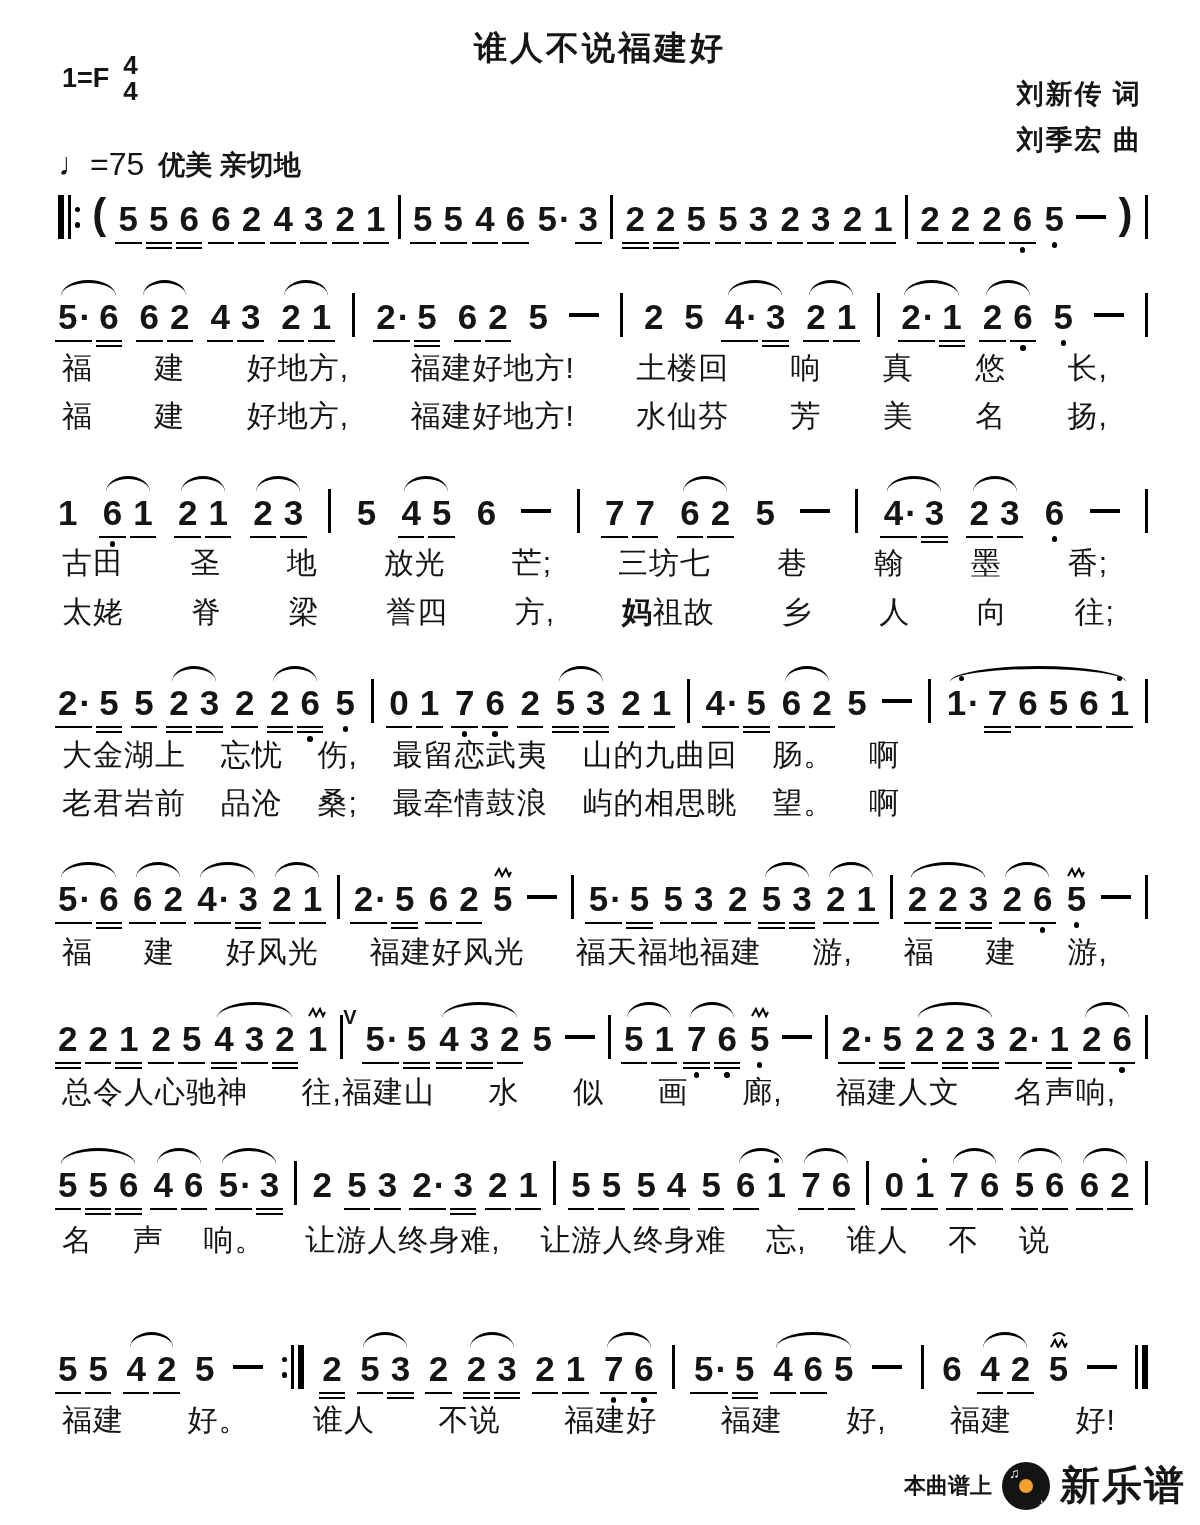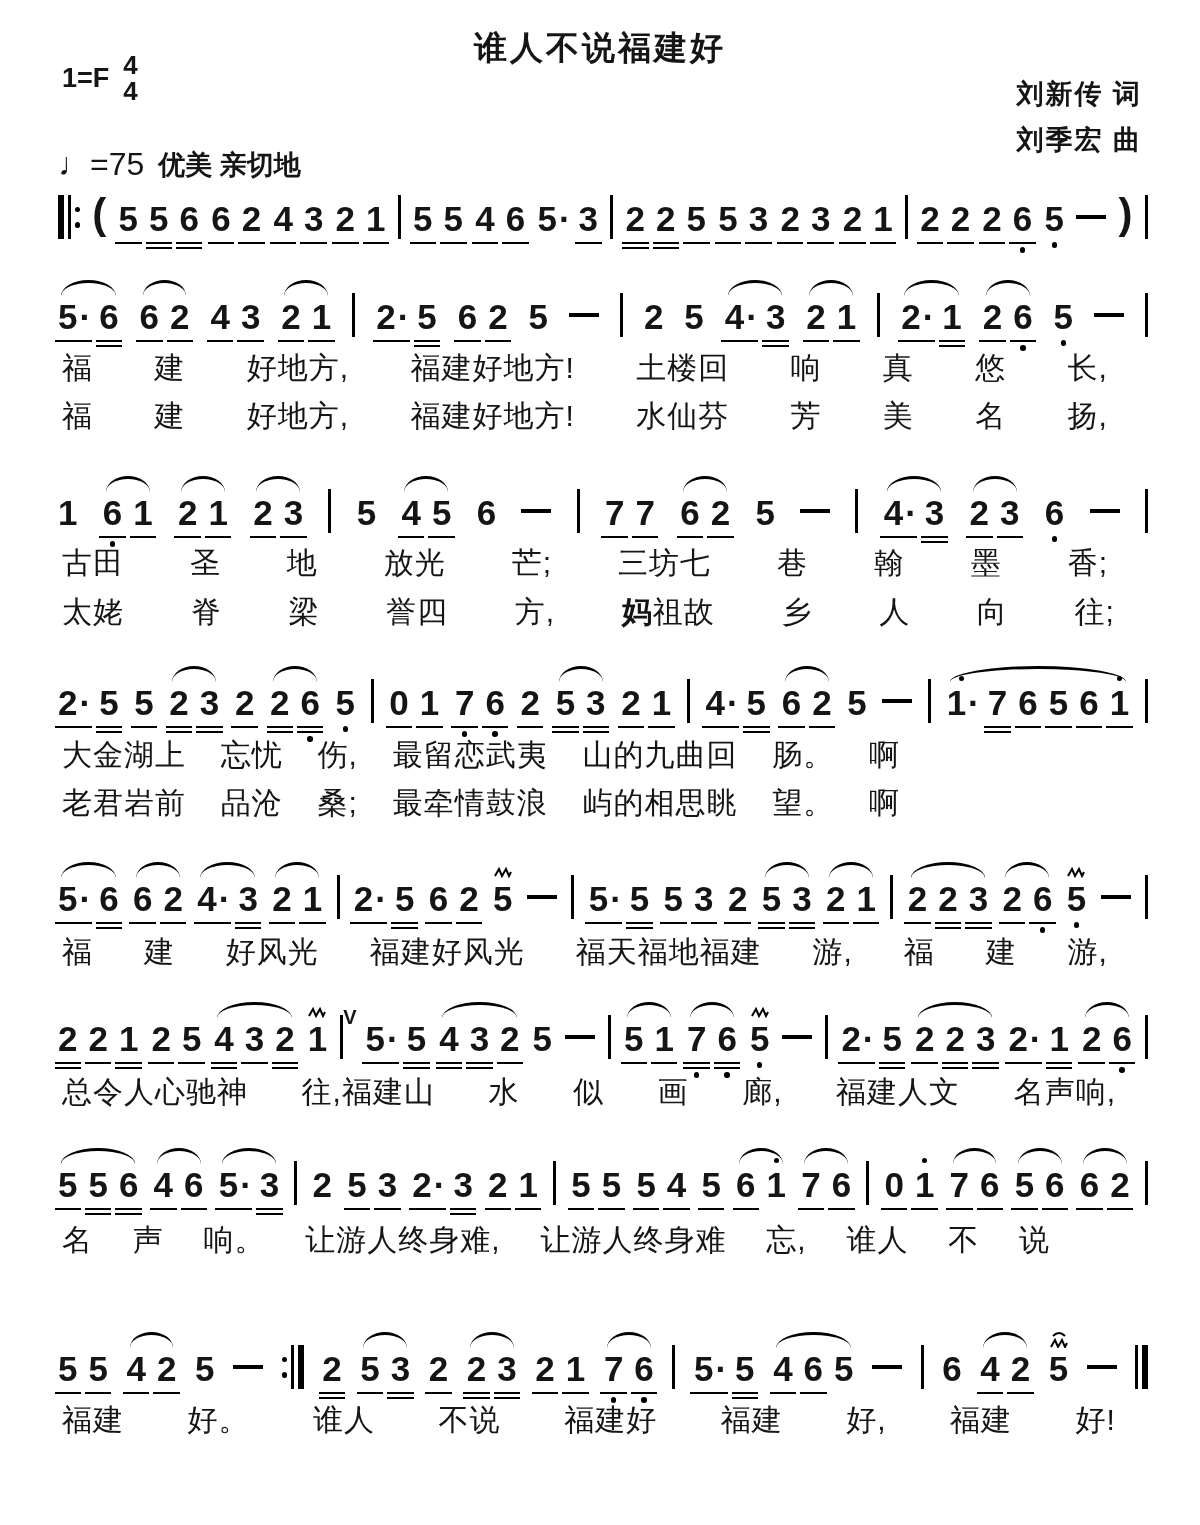--- a/index.html
+++ b/index.html
@@ -2515,14 +2515,22 @@
       <span class="syl">好。</span>
       <span class="syl">谁人</span>
       <span class="syl">不说</span>
       <span class="syl">福建好</span>
       <span class="syl">福建</span>
       <span class="syl">好,</span>
       <span class="syl">福建</span>
       <span class="syl">好!</span>
     </div>
 
+  <div class="footer">
+    <span class="footer-prefix">本曲谱上</span>
+    <span class="vinyl">
+      <span class="vnote">♫</span>
+      <span class="vnote2">♪</span>
+    </span>
+    <span class="brand">新乐谱</span>
+  </div>
 
 </div>
 
 </body></html>

